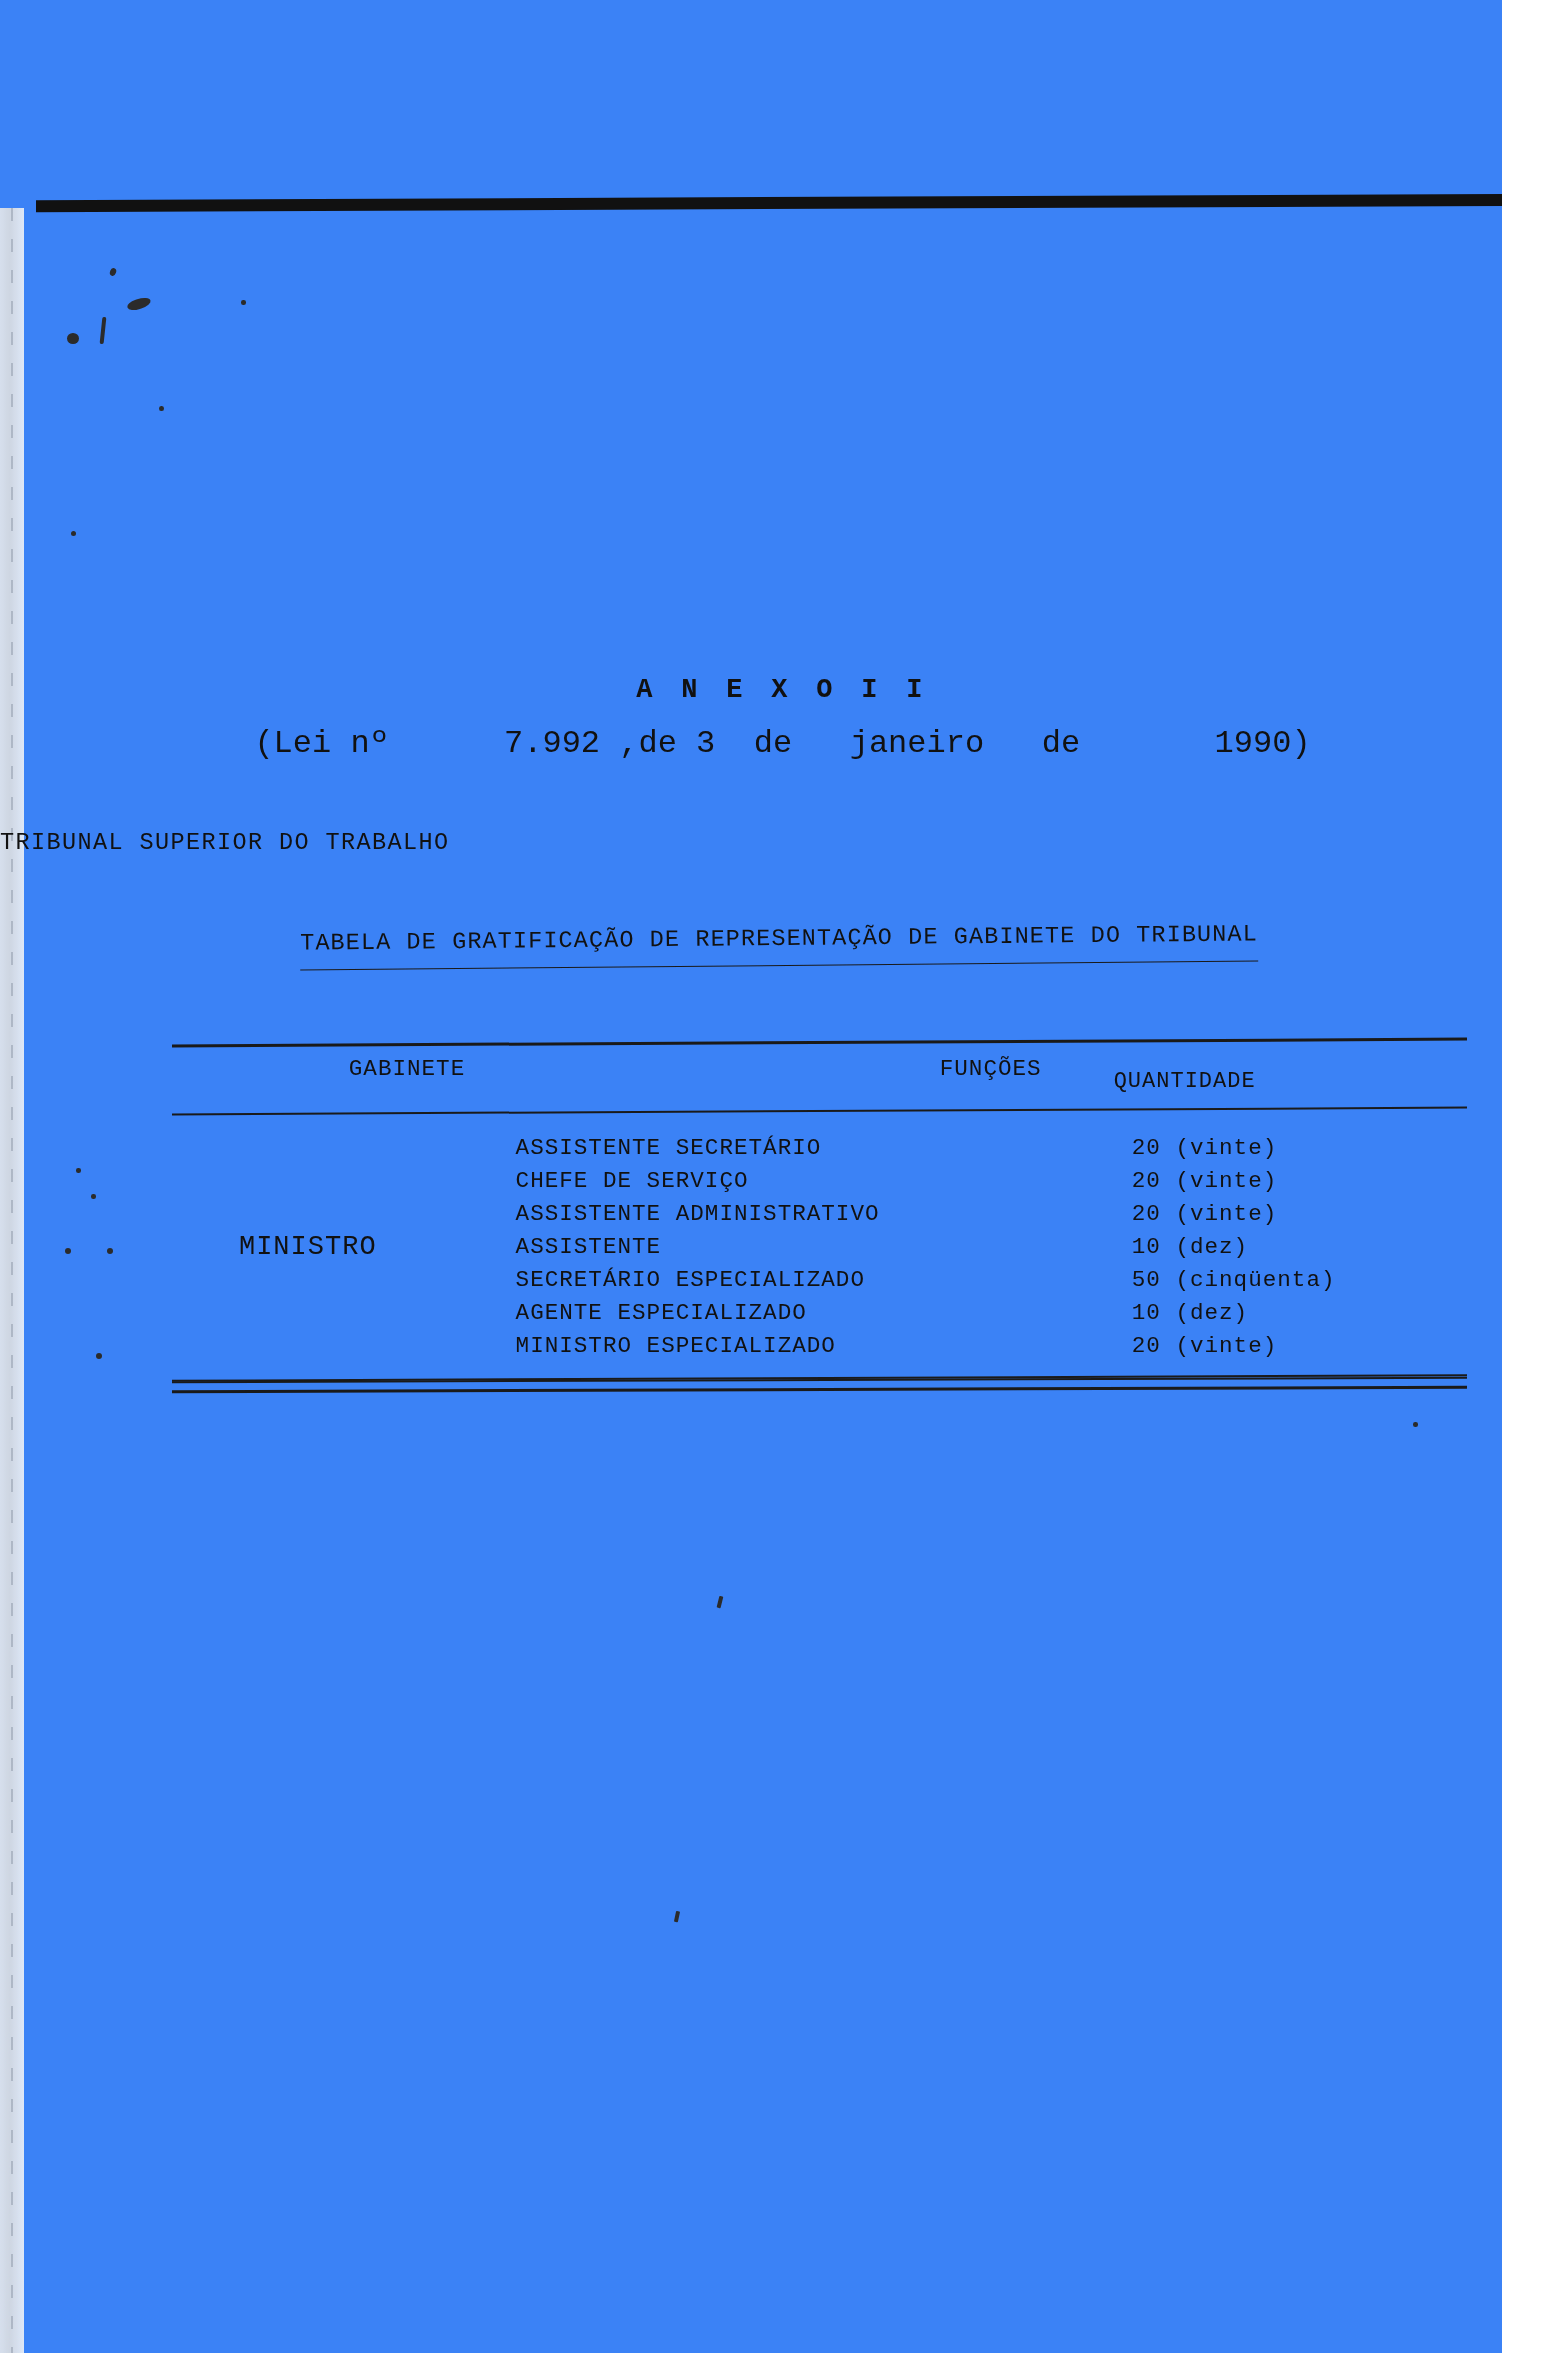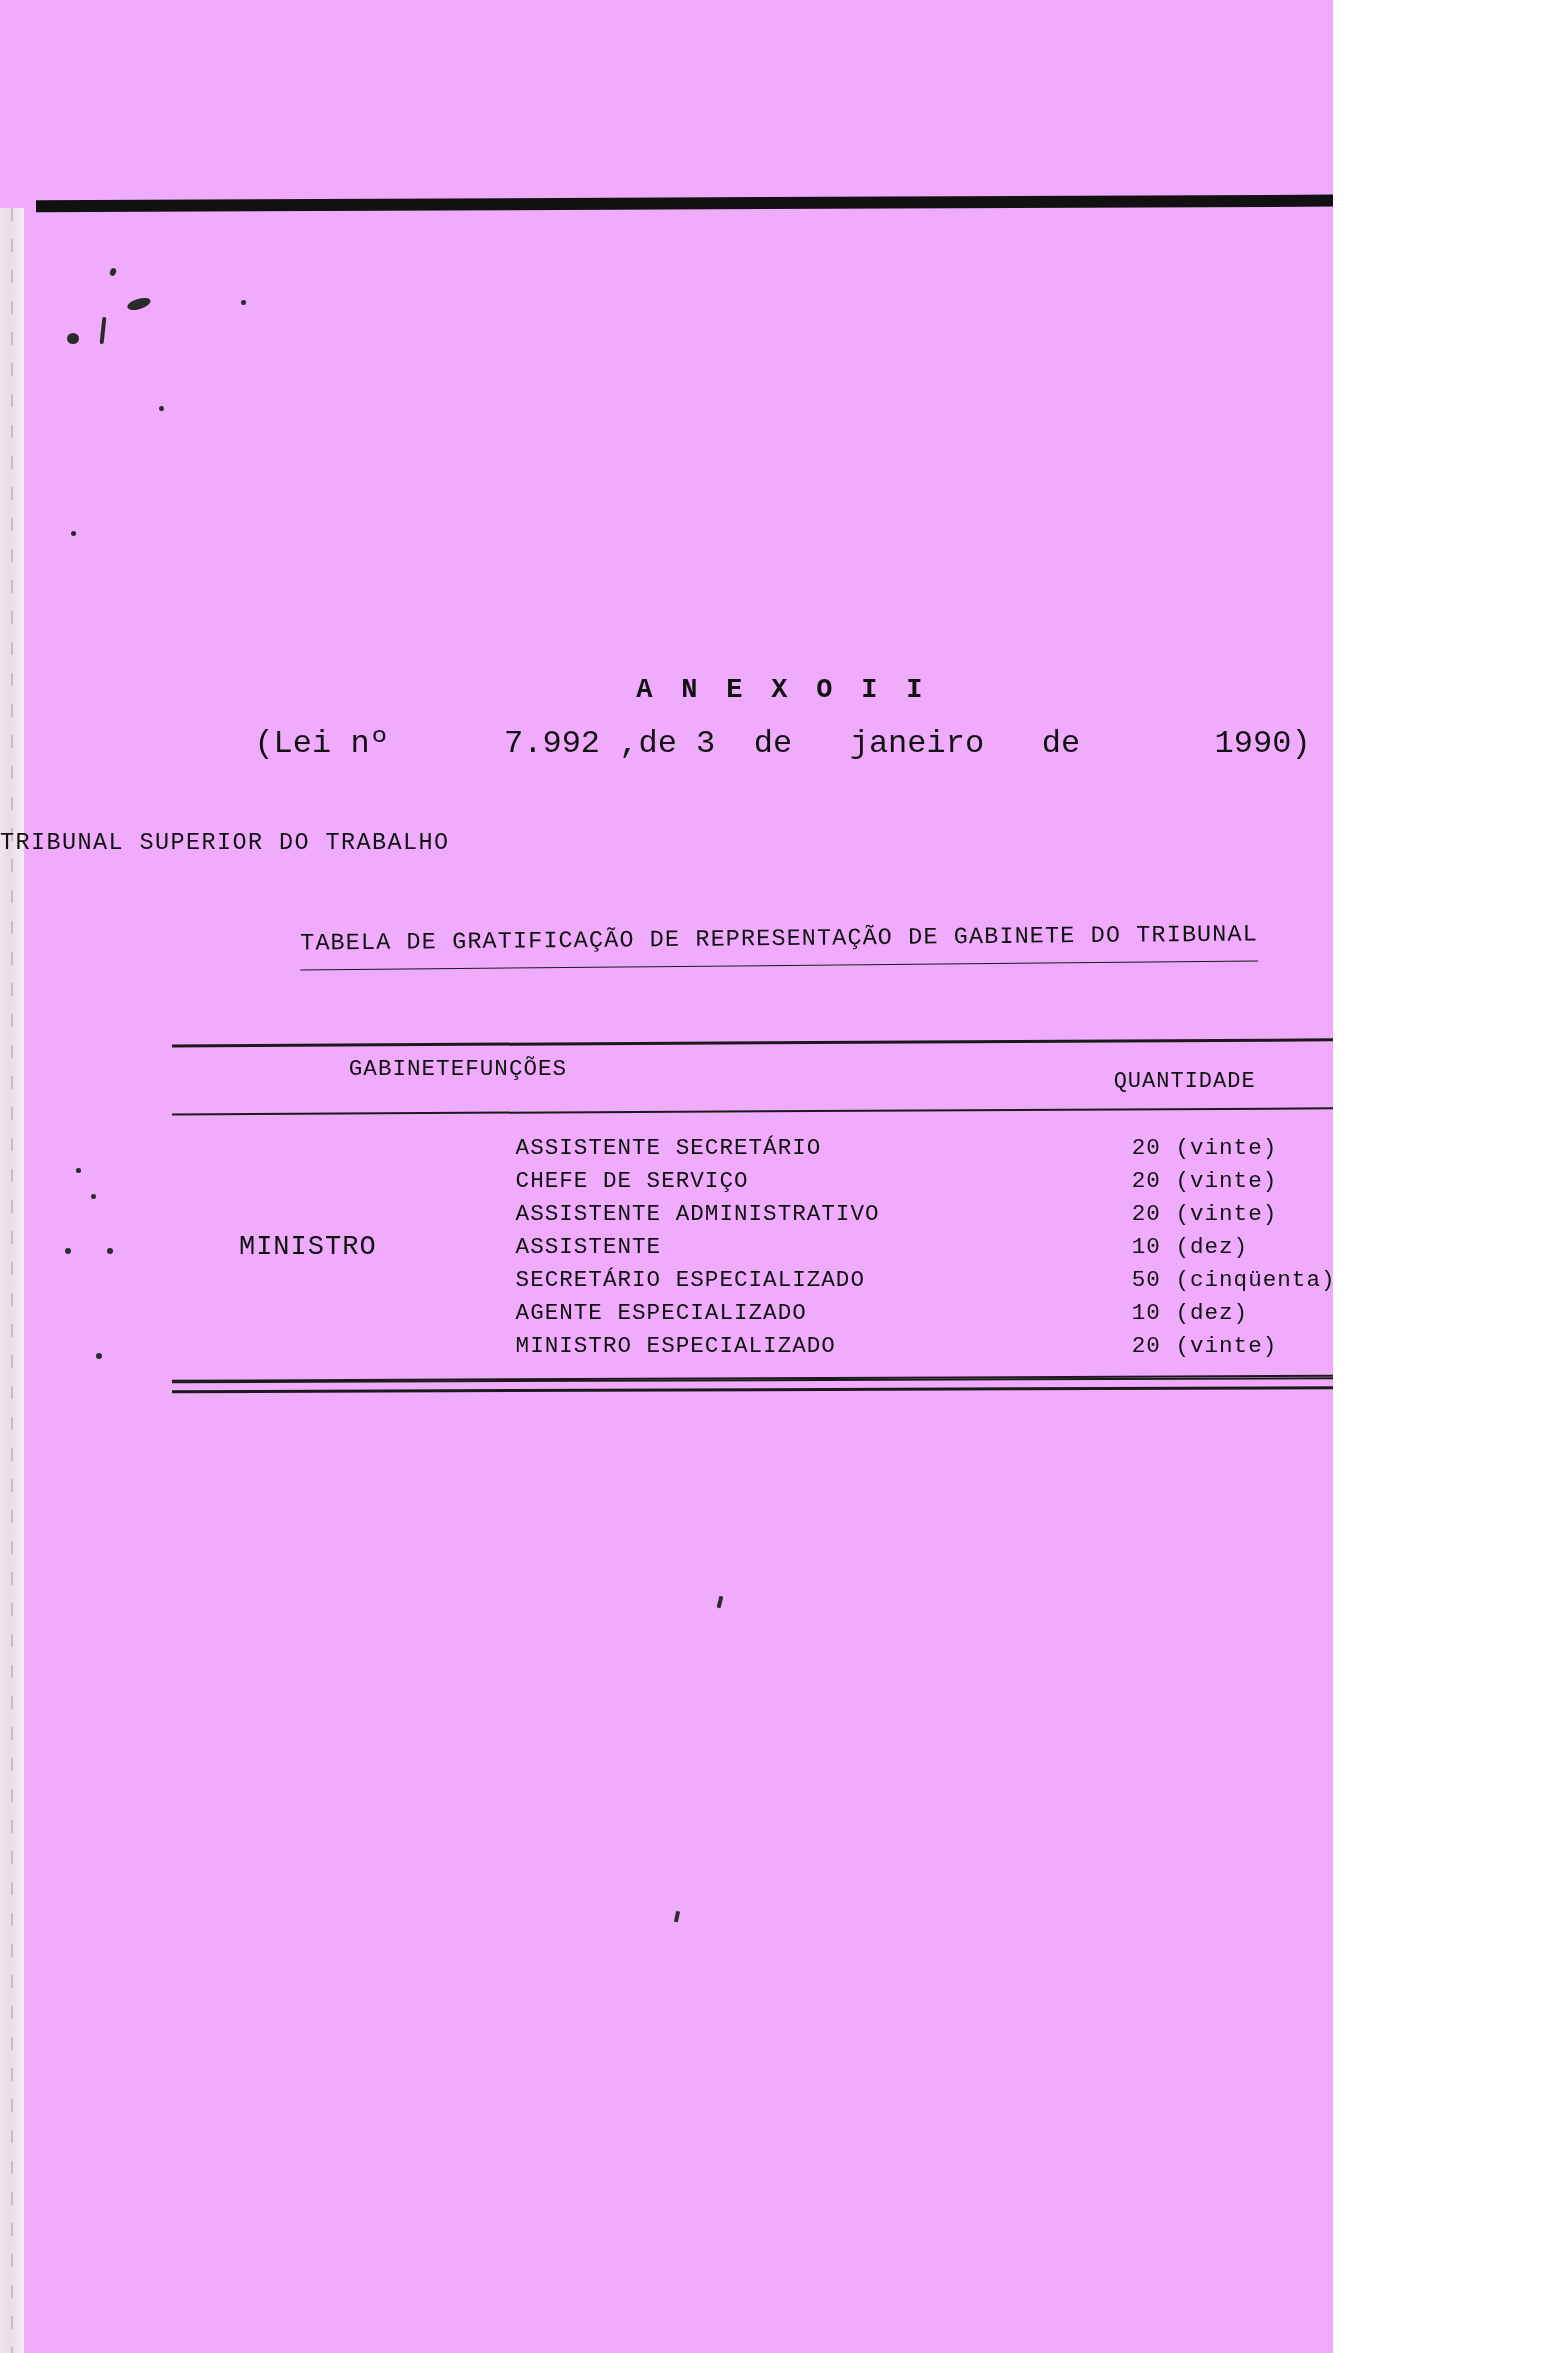--- a/index.html
+++ b/index.html
@@ -6,23 +6,23 @@
     margin: 0;
     padding: 0;
     background: #ffffff;
   }
   body {
     font-family: "Liberation Mono", "DejaVu Sans Mono", monospace;
     color: #111111;
   }
   .page {
     position: relative;
-    width: 1333px;
+    width: 1502px;
     height: 2354px;
-    background: #f0abfc;
+    background: #3b82f6;
     overflow: hidden;
   }
   
   .top-bar {
     position: absolute;
     left: 36px;
     top: 197px;
     width: 1503px;
     height: 11.8px;
     background: #111;
@@ -152,21 +152,21 @@
   }
   table.anexo td {
     vertical-align: middle;
     padding: 0;
   }
   .col-gab { width: 308px; text-align: center; }
   .col-fun { width: 616px; text-align: left; padding-left: 72px !important; }
   .col-qtd { width: 371px; text-align: left; padding-left: 54px !important; }
 
   .th-gab { text-align: right; }
-  .th-fun { text-align: left; padding-left: 0 !important; font-size: 22.6px; }
+  .th-fun { text-align: right; padding-left: 0 !important; font-size: 22.6px; }
   .th-qtd { text-align: left; padding-left: 72px !important; padding-top: 25px !important; font-size: 22px; }
 
   .body-cell-gab { text-align: center; font-size: 27px; }
   .func-list, .qtd-list {
     list-style: none;
     margin: 0;
     padding: 0;
     line-height: 33px;
     font-size: 22.6px;
   }

